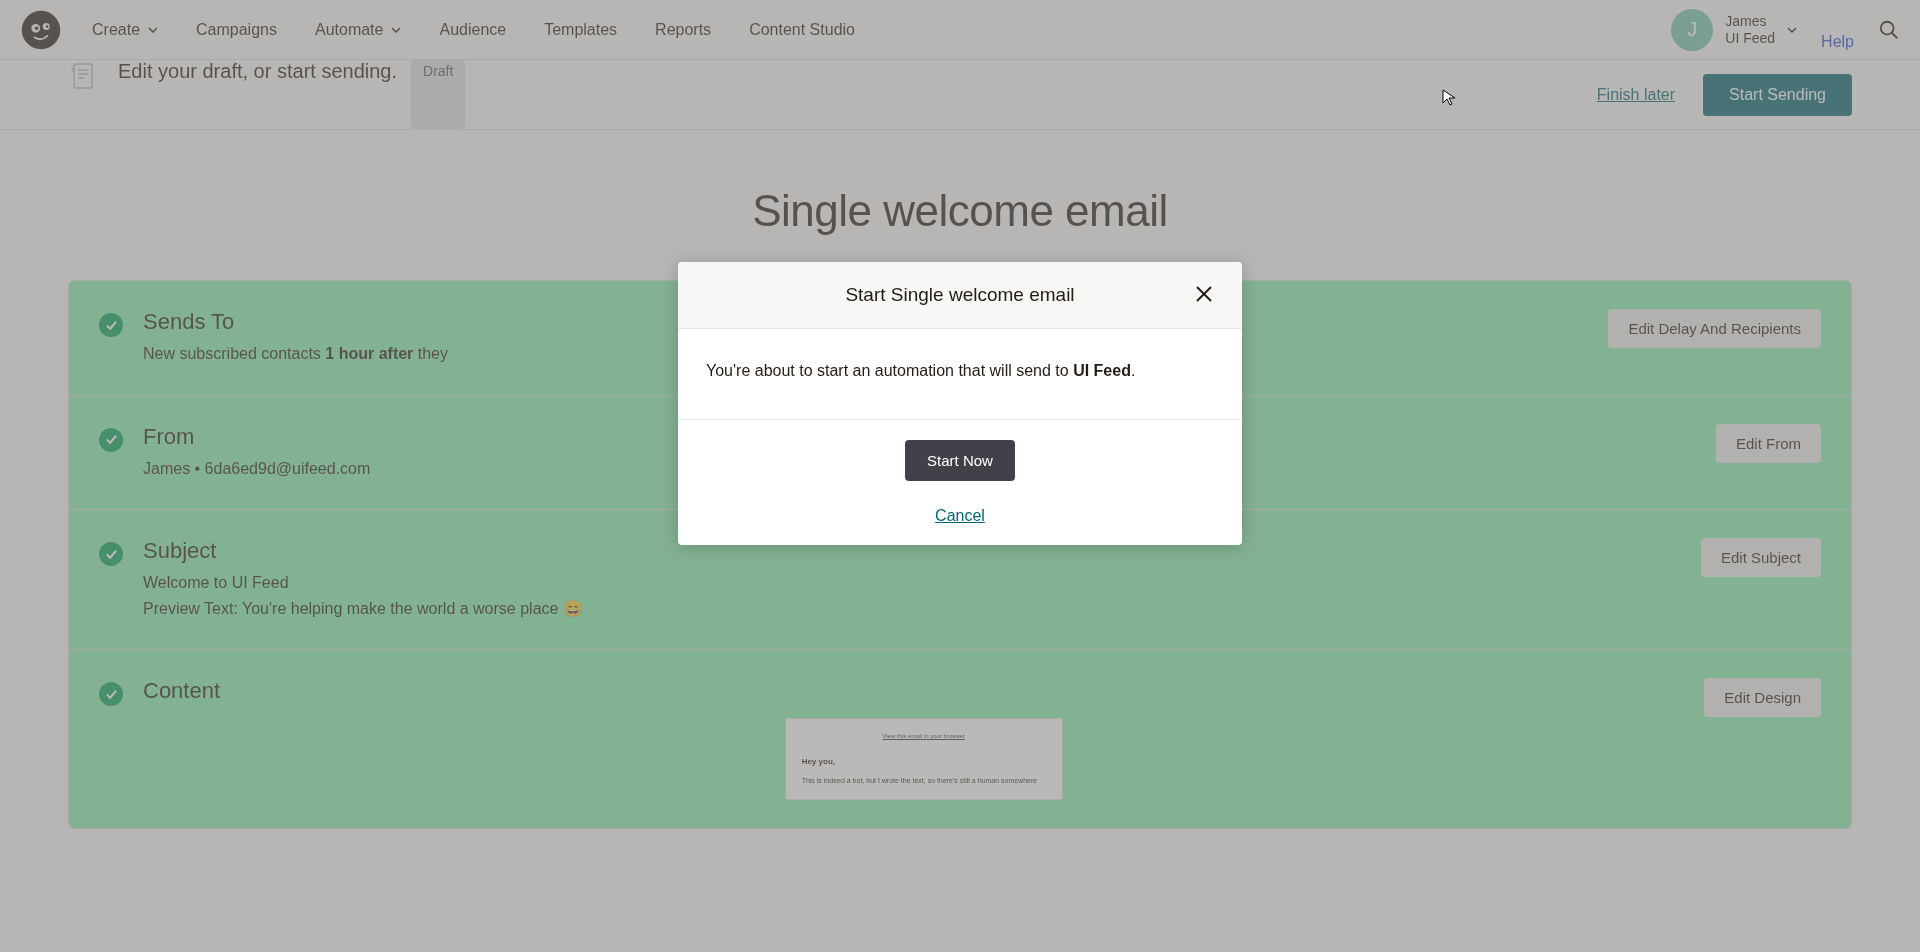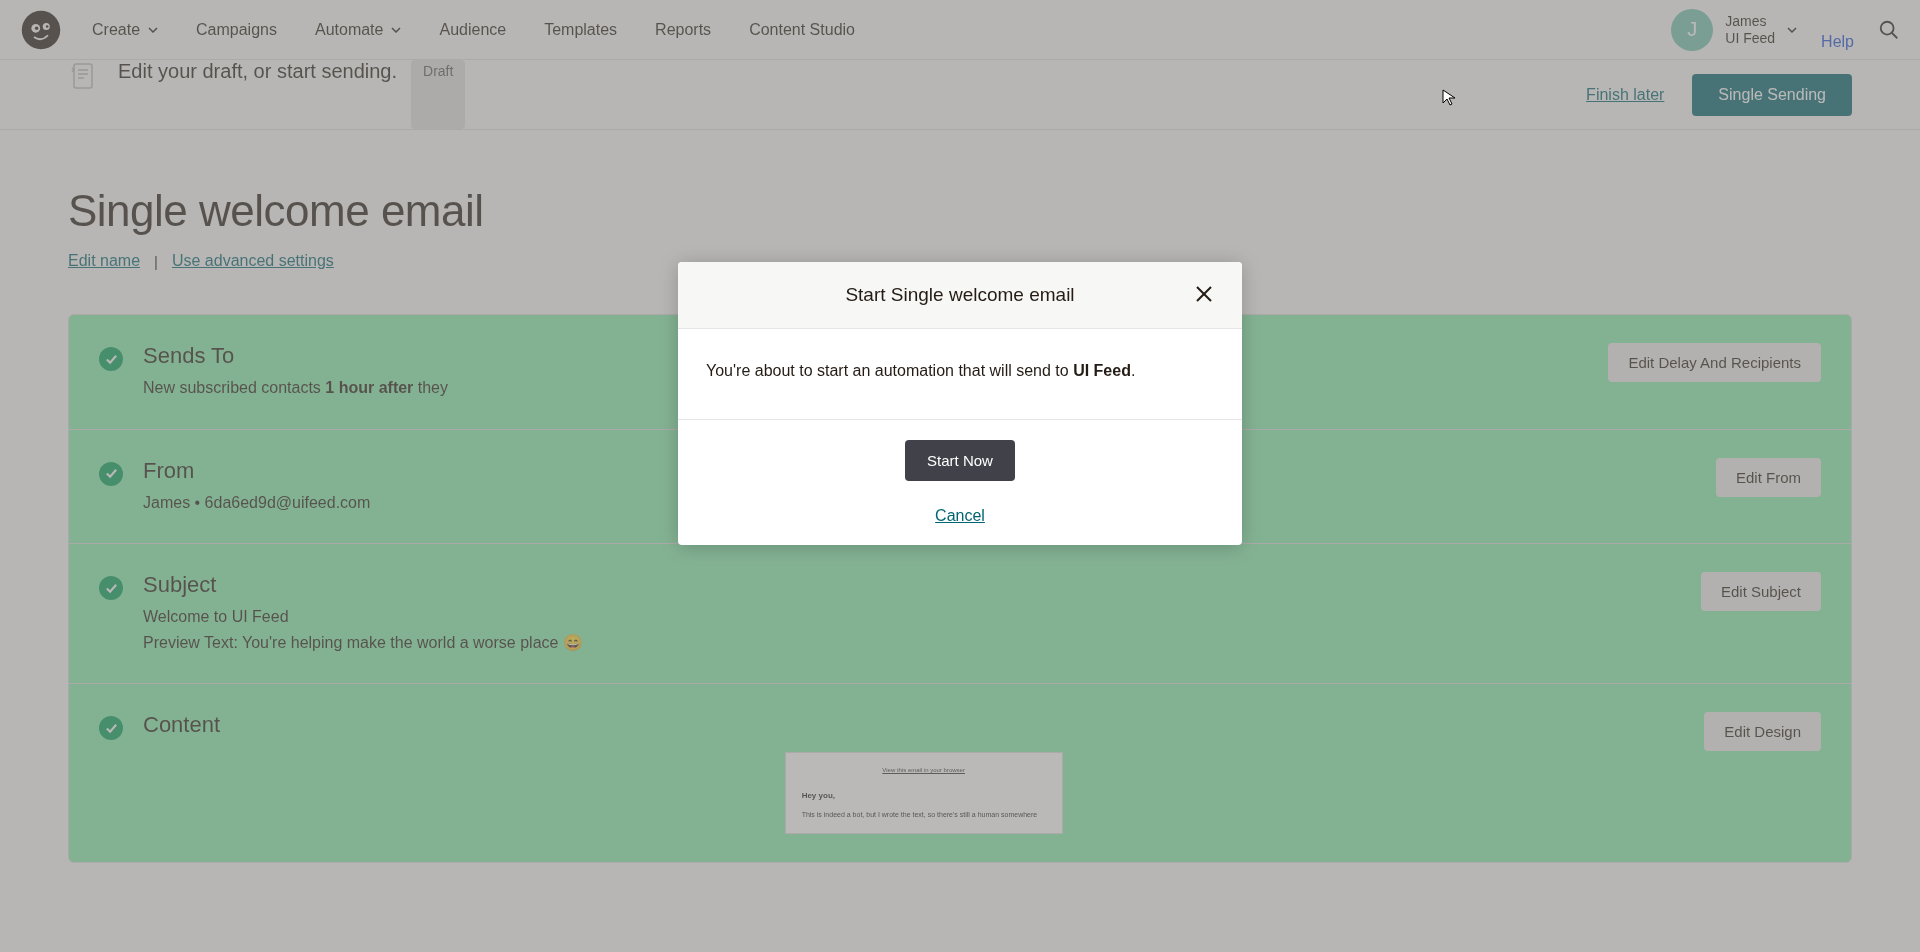--- a/index.html
+++ b/index.html
@@ -163,22 +163,23 @@
     }
     
     
     .content {
       padding: 56px 68px;
     }
     
     .page-title {
       font-size: 44px;
       font-weight: 400;
-      margin-bottom: 16px;
+      margin-bottom: 8px;
       letter-spacing: -0.5px;
+      text-align: center;
     }
     
     .title-links {
       display: flex;
       align-items: center;
       gap: 14px;
       font-size: 15px;
     }
     
     .separator {
@@ -453,31 +454,26 @@
       <line x1="10" y1="10" x2="20" y2="10"></line>
       <line x1="10" y1="14" x2="20" y2="14"></line>
       <line x1="10" y1="18" x2="16" y2="18"></line>
       <path d="M 4 8 L 6 10 L 4 12"></path>
     </svg>
   </span>
   <span class="action-title">Edit your draft, or start sending.</span>
   <span class="draft-badge">Draft</span>
   <div class="action-right">
     <span class="link-underline">Finish later</span>
-    <button class="btn-primary">Single Sending</button>
+    <button class="btn-primary">Start Sending</button>
   </div>
 </div>
 
 <div class="content">
   <h1 class="page-title">Single welcome email</h1>
-  <div class="title-links">
-    <span class="link-underline">Edit name</span>
-    <span class="separator">|</span>
-    <span class="link-underline">Use advanced settings</span>
-  </div>
 
   <div class="card-container">
 
     <div class="card">
       <div class="check-circle">
         <svg viewBox="0 0 14 14">
             <path d="M2 7 L5.5 10.5 L12 3" stroke="#fff" stroke-width="2.2" fill="none"></path>
           </svg>
       </div>
       <div class="card-body">

